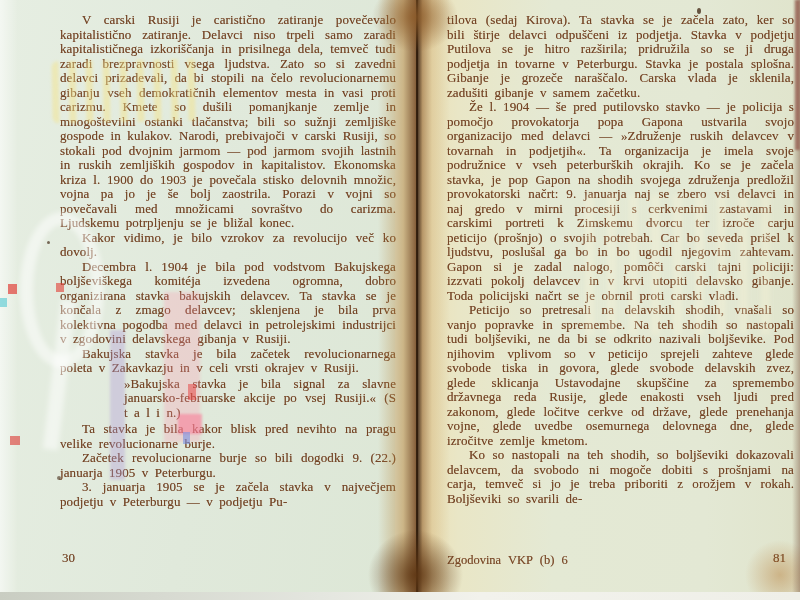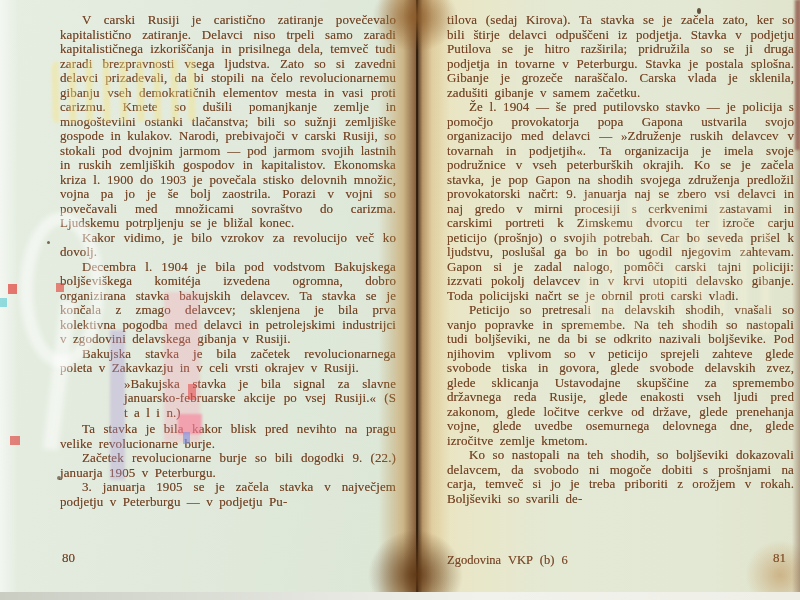--- a/index.html
+++ b/index.html
@@ -82,21 +82,21 @@
     <div class="text-col" id="left-text">
         <p class="indent">V carski Rusiji je caristično zatiranje povečevalo kapitalistično zatiranje. Delavci niso trpeli samo zaradi kapitalističnega izkoriščanja in prisilnega dela, temveč tudi zaradi brezpravnosti vsega ljudstva. Zato so si zavedni delavci prizadevali, da bi stopili na čelo revolucionarnemu gibanju vseh demokratičnih elementov mesta in vasi proti carizmu. Kmete so dušili pomanjkanje zemlje in mnogoštevilni ostanki tlačanstva; bili so sužnji zemljiške gospode in kulakov. Narodi, prebivajoči v carski Rusiji, so stokali pod dvojnim jarmom — pod jarmom svojih lastnih in ruskih zemljiških gospodov in kapitalistov. Ekonomska kriza l. 1900 do 1903 je povečala stisko delovnih množic, vojna pa jo je še bolj zaostrila. Porazi v vojni so povečavali med množicami sovraštvo do carizma. Ljudskemu potrpljenju se je bližal konec.</p>
         <p class="indent">Kakor vidimo, je bilo vzrokov za revolucijo več ko dovolj.</p>
         <p class="indent">Decembra l. 1904 je bila pod vodstvom Bakujskega boljševiškega komitéja izvedena ogromna, dobro organizirana stavka bakujskih delavcev. Ta stavka se je končala z zmago delavcev; sklenjena je bila prva kolektivna pogodba med delavci in petrolejskimi industrijci v zgodovini delavskega gibanja v Rusiji.</p>
         <p class="indent">Bakujska stavka je bila začetek revolucionarnega poleta v Zakavkazju in v celi vrsti okrajev v Rusiji.</p>
         <p class="quote">»Bakujska stavka je bila signal za slavne januarsko-februarske akcije po vsej Rusiji.«  (S t a l i n.)</p>
         <p class="indent">Ta stavka je bila kakor blisk pred nevihto na pragu velike revolucionarne burje.</p>
         <p class="indent">Začetek revolucionarne burje so bili dogodki 9. (22.) januarja 1905 v Peterburgu.</p>
         <p class="indent">3. januarja 1905 se je začela stavka v največjem podjetju v Peterburgu — v podjetju Pu-</p>
       </div>
-    <div class="pagenum" id="left-pagenum">80</div>
+    <div class="pagenum" id="left-pagenum">30</div>
   </div>
 
   <div class="page" id="right-page">
     <div class="text-col" id="right-text">
         <p class="noindent">tilova (sedaj Kirova). Ta stavka se je začela zato, ker so bili štirje delavci odpuščeni iz podjetja. Stavka v podjetju Putilova se je hitro razširila; pridružila so se ji druga podjetja in tovarne v Peterburgu. Stavka je postala splošna. Gibanje je grozeče naraščalo. Carska vlada je sklenila, zadušiti gibanje v samem začetku.</p>
         <p class="indent">Že l. 1904 — še pred putilovsko stavko — je policija s pomočjo provokatorja popa Gapona ustvarila svojo organizacijo med delavci — »Združenje ruskih delavcev v tovarnah in podjetjih«. Ta organizacija je imela svoje podružnice v vseh peterburških okrajih. Ko se je začela stavka, je pop Gapon na shodih svojega združenja predložil provokatorski načrt: 9. januarja naj se zbero vsi delavci in naj gredo v mirni procesiji s cerkvenimi zastavami in carskimi portreti k Zimskemu dvorcu ter izroče carju peticijo (prošnjo) o svojih potrebah. Car bo seveda prišel k ljudstvu, poslušal ga bo in bo ugodil njegovim zahtevam. Gapon si je zadal nalogo, pomôči carski tajni policiji: izzvati pokolj delavcev in v krvi utopiti delavsko gibanje. Toda policijski načrt se je obrnil proti carski vladi.</p>
         <p class="indent">Peticijo so pretresali na delavskih shodih, vnašali so vanjo popravke in spremembe. Na teh shodih so nastopali tudi boljševiki, ne da bi se odkrito nazivali boljševike. Pod njihovim vplivom so v peticijo sprejeli zahteve glede svobode tiska in govora, glede svobode delavskih zvez, glede sklicanja Ustavodajne skupščine za spremembo državnega reda Rusije, glede enakosti vseh ljudi pred zakonom, glede ločitve cerkve od države, glede prenehanja vojne, glede uvedbe osemurnega delovnega dne, glede izročitve zemlje kmetom.</p>
         <p class="indent">Ko so nastopali na teh shodih, so boljševiki dokazovali delavcem, da svobodo ni mogoče dobiti s prošnjami na carja, temveč si jo je treba priboriti z orožjem v rokah. Boljševiki so svarili de-</p>
       </div>
     <div id="footer-signature">Zgodovina VKP (b)  6</div>

